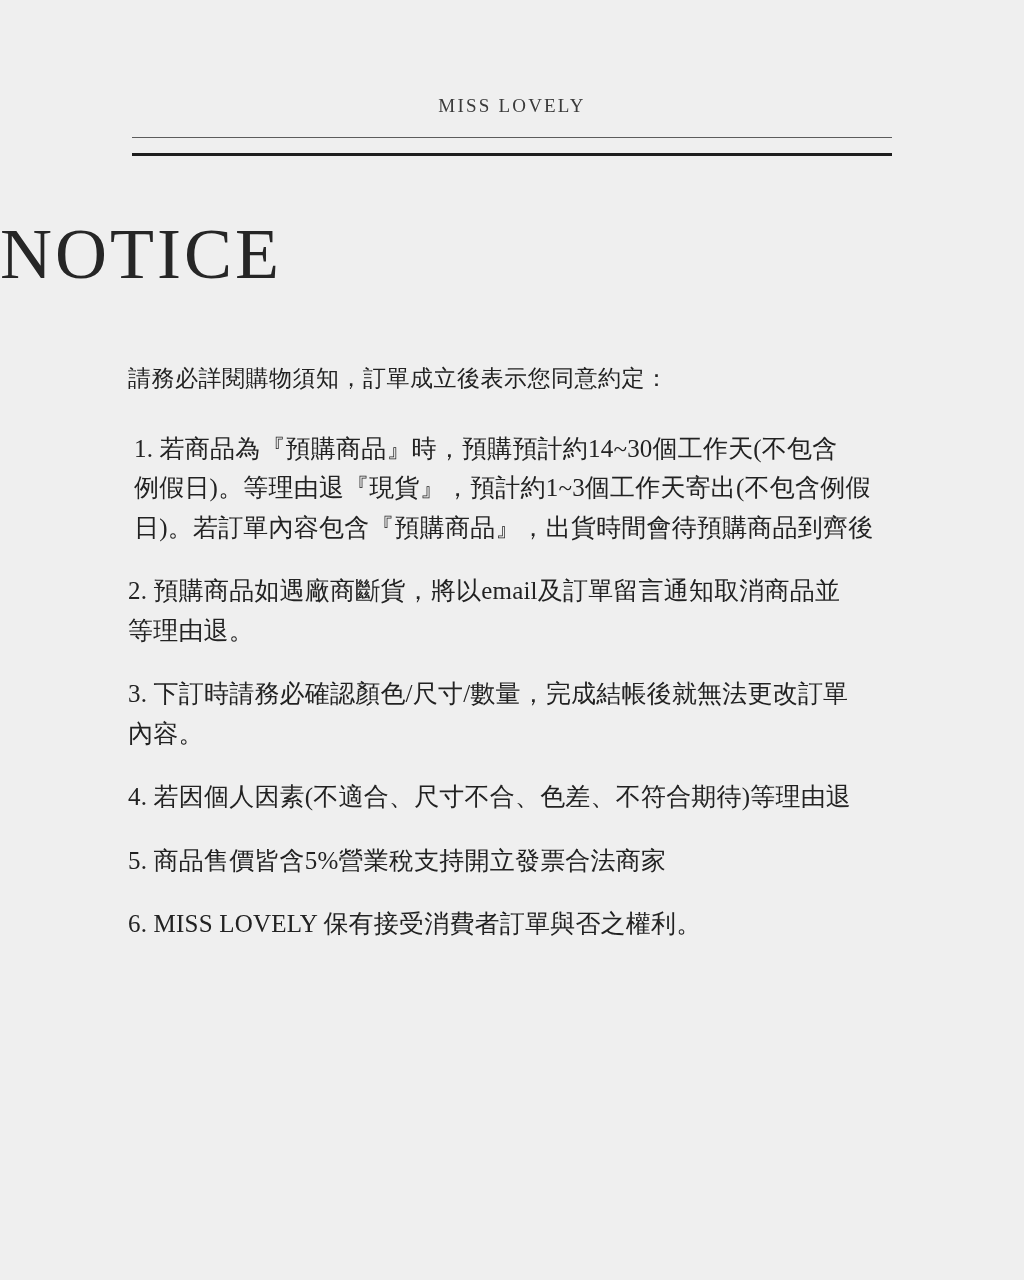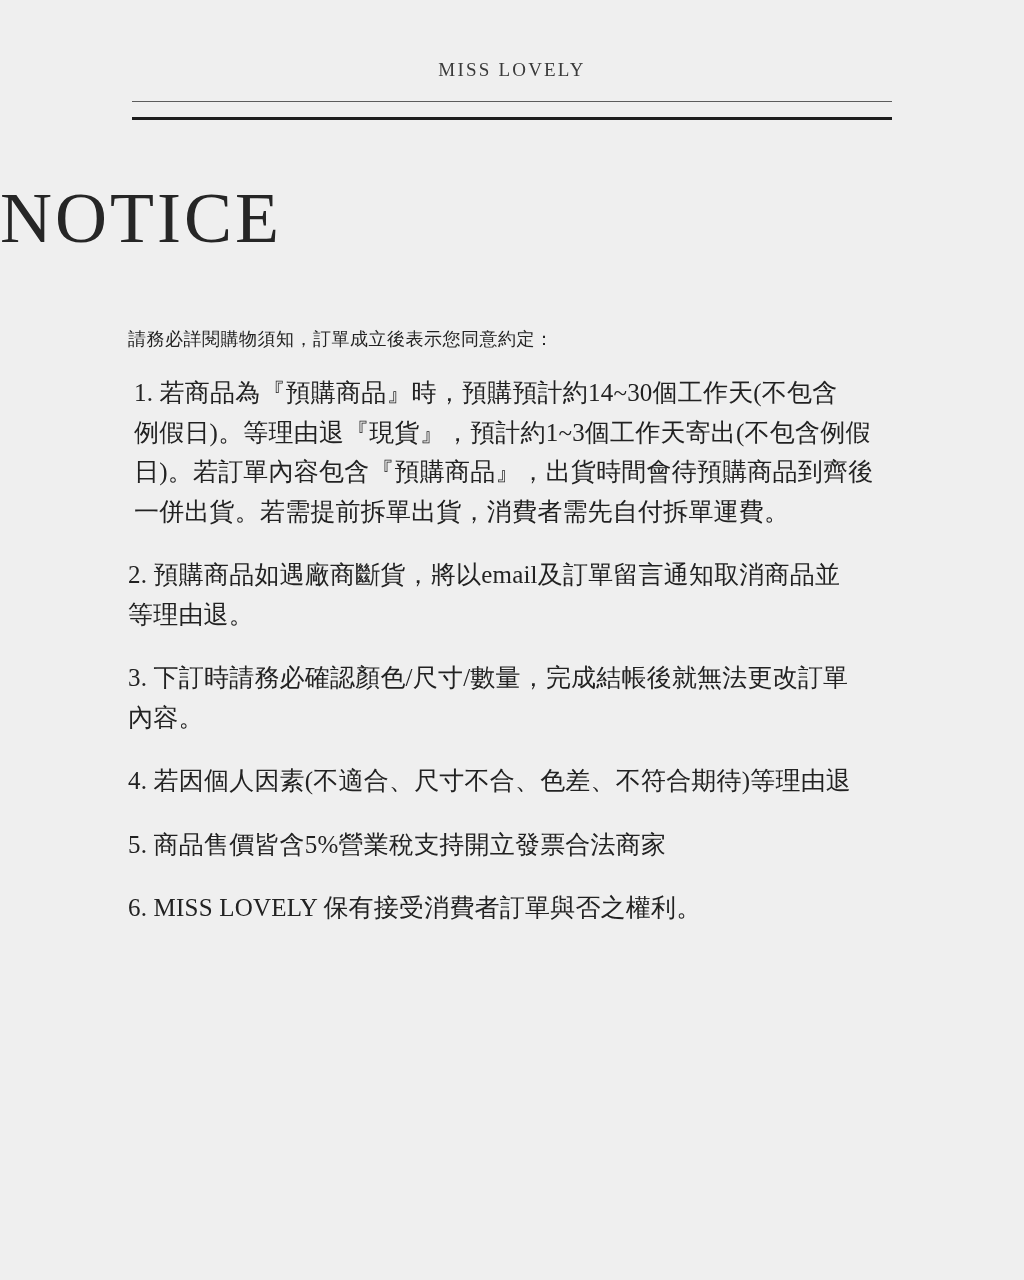--- a/index.html
+++ b/index.html
@@ -21,21 +21,21 @@
     box-sizing: border-box;
   }
 
   
   .brand {
     text-align: center;
     font-family: "Liberation Serif", "DejaVu Serif", serif;
     font-size: 19px;
     letter-spacing: 2.2px;
     color: #3a3a3a;
-    padding-top: 60px;
+    padding-top: 96px;
     line-height: 1;
   }
 
   .rules {
     margin: 22px auto 0 auto;
     width: 760px;
   }
   .rule-thin {
     height: 1px;
     background: #5c5c5c;
@@ -63,36 +63,36 @@
   
   .content {
     margin: 0 auto;
     padding: 0 128px;
     box-sizing: border-box;
     width: 1024px;
   }
 
   .lead {
     margin-top: 72px;
-    font-size: 18px;
+    font-size: 23px;
     line-height: 1.5;
     letter-spacing: 0.5px;
     color: #222;
   }
 
   .item {
     margin-top: 24px;
     font-size: 25px;
     line-height: 1.58;
     letter-spacing: 0.2px;
     color: #222;
     text-indent: 0;
   }
   .item.first {
-    margin-top: 20px;
+    margin-top: 32px;
     padding-left: 6px;
   }
   .item .ln {
     display: block;
   }
 </style>
 </head>
 <body>
 
 <div class="page">
@@ -107,21 +107,20 @@
   <div class="title">NOTICE</div>
 
   <div class="content">
 
     <div class="lead">請務必詳閱購物須知，訂單成立後表示您同意約定：</div>
 
     <div class="item first">
       <span class="ln"> 1. 若商品為『預購商品』時，預購預計約14~30個工作天(不包含</span>
       <span class="ln">例假日)。等理由退『現貨』，預計約1~3個工作天寄出(不包含例假</span>
       <span class="ln">日)。若訂單內容包含『預購商品』，出貨時間會待預購商品到齊後</span>
-      <span class="ln">一併出貨。若需提前拆單出貨，消費者需先自付拆單運費。</span>
     </div>
 
     <div class="item">
       <span class="ln">2. 預購商品如遇廠商斷貨，將以email及訂單留言通知取消商品並</span>
       <span class="ln">等理由退。</span>
     </div>
 
     <div class="item">
       <span class="ln">3. 下訂時請務必確認顏色/尺寸/數量，完成結帳後就無法更改訂單</span>
       <span class="ln">內容。</span>

